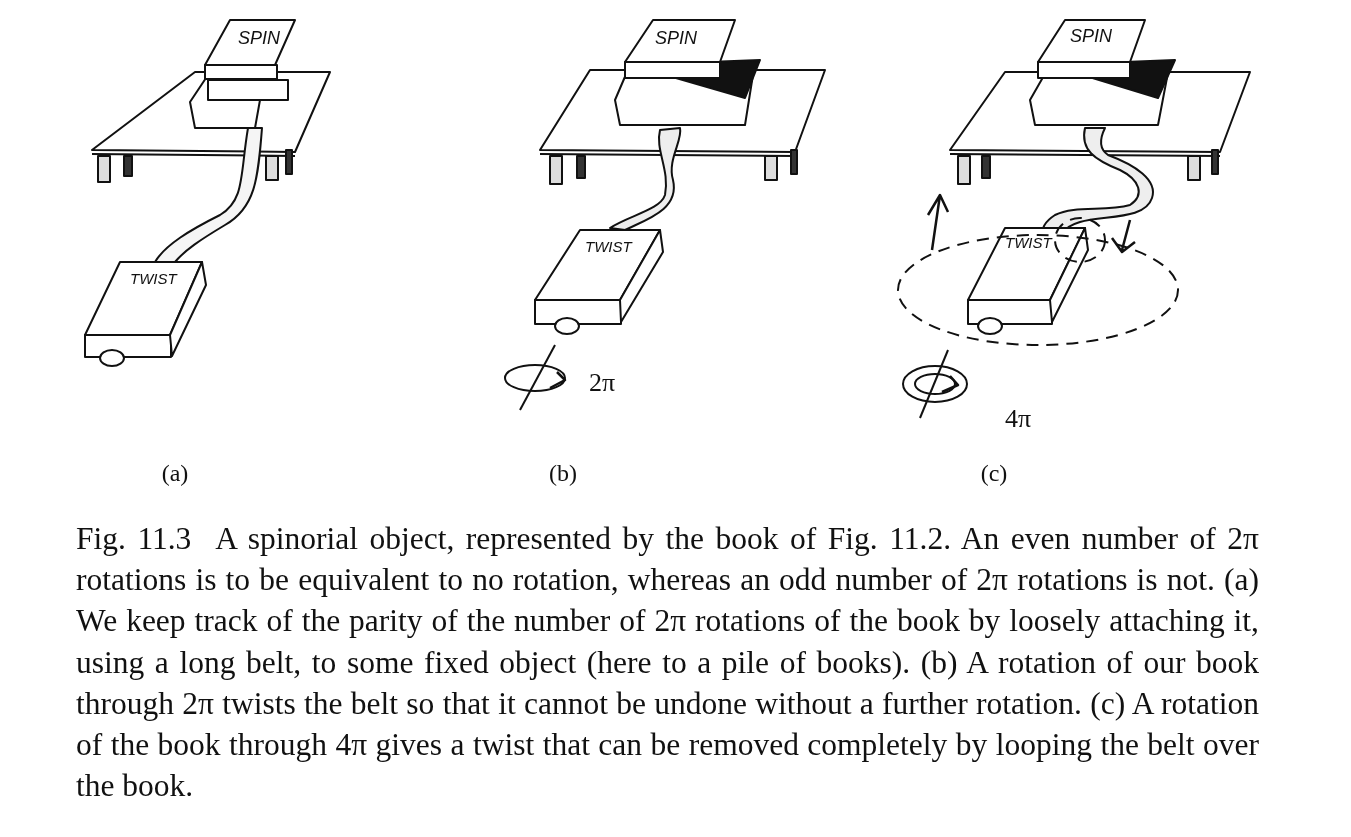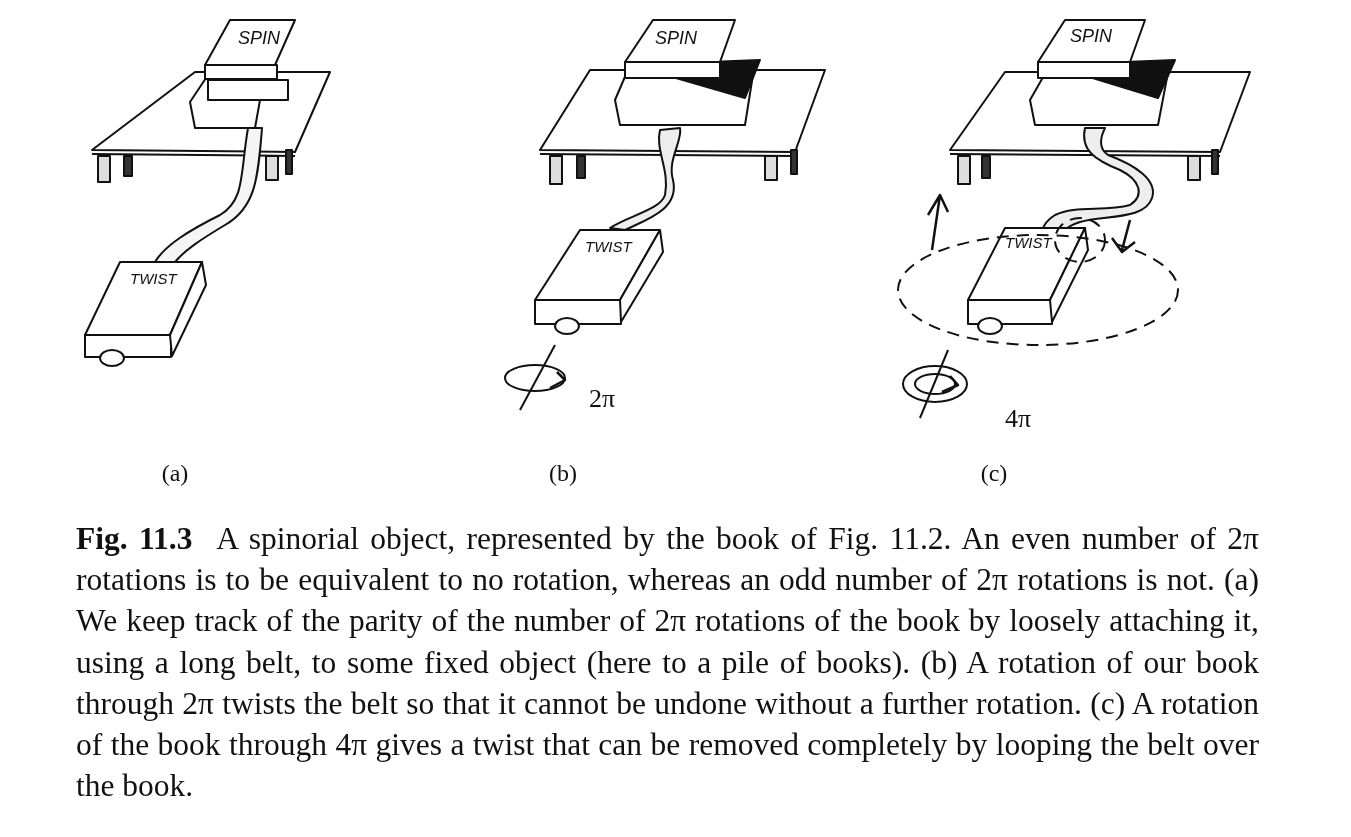--- a/index.html
+++ b/index.html
@@ -4,21 +4,21 @@
 <style>
   html, body { margin:0; padding:0; background:#ffffff; }
   body { width:1351px; height:837px; position:relative; overflow:hidden;
          font-family:"Liberation Serif","DejaVu Serif",serif; color:#111; }
   .panel { position:absolute; top:0; height:440px; }
   .panel svg { position:absolute; left:0; top:0; overflow:visible; }
   .sublabel { position:absolute; top:460px; font-size:24px; width:60px; text-align:center; }
   .rot-label { position:absolute; font-size:26px; }
   .caption { position:absolute; left:76px; top:518px; width:1183px;
              font-size:31.5px; line-height:41.2px; text-align:justify; }
-  .caption .figno { font-weight:bold; margin-right:14px; }
+  .caption .figno { font-weight:normal; margin-right:14px; }
   .spine-txt { font-family:"Liberation Sans","DejaVu Sans",sans-serif; font-style:italic; }
 </style>
 </head>
 <body>
 
 <div class="panel" style="left:80px;width:340px;">
   <svg width="340" height="380">
     <g stroke="#111" stroke-width="2" fill="#fff" stroke-linejoin="round">
 
       <polygon points="12,150 115,72 250,72 215,152"></polygon>
@@ -68,21 +68,21 @@
       <ellipse cx="72" cy="326" rx="12" ry="8" fill="#fff"></ellipse>
       <text class="spine-txt" x="90" y="252" font-size="15" fill="#111" stroke="none">TWIST</text>
 
       <g fill="none">
         <ellipse cx="40" cy="378" rx="30" ry="13"></ellipse>
         <line x1="60" y1="345" x2="25" y2="410"></line>
         <path d="M55,388 L70,380 L62,372" stroke-width="2.5"></path>
       </g>
     </g>
   </svg>
-  <div class="rot-label" style="left:94px;top:384px;font-family:Liberation Serif, serif;">2π</div>
+  <div class="rot-label" style="left:94px;top:368px;font-family:Liberation Serif, serif;">2π</div>
 </div>
 <div class="sublabel" style="left:533px;">(b)</div>
 
 <div class="panel" style="left:890px;width:380px;">
   <svg width="380" height="430">
     <g stroke="#111" stroke-width="2" fill="#fff" stroke-linejoin="round">
       <polygon points="60,150 115,72 360,72 330,152"></polygon>
       <line x1="60" y1="154" x2="330" y2="156"></line>
       <rect x="68" y="156" width="12" height="28" fill="#ddd"></rect>
       <rect x="92" y="156" width="8" height="22" fill="#333"></rect>

